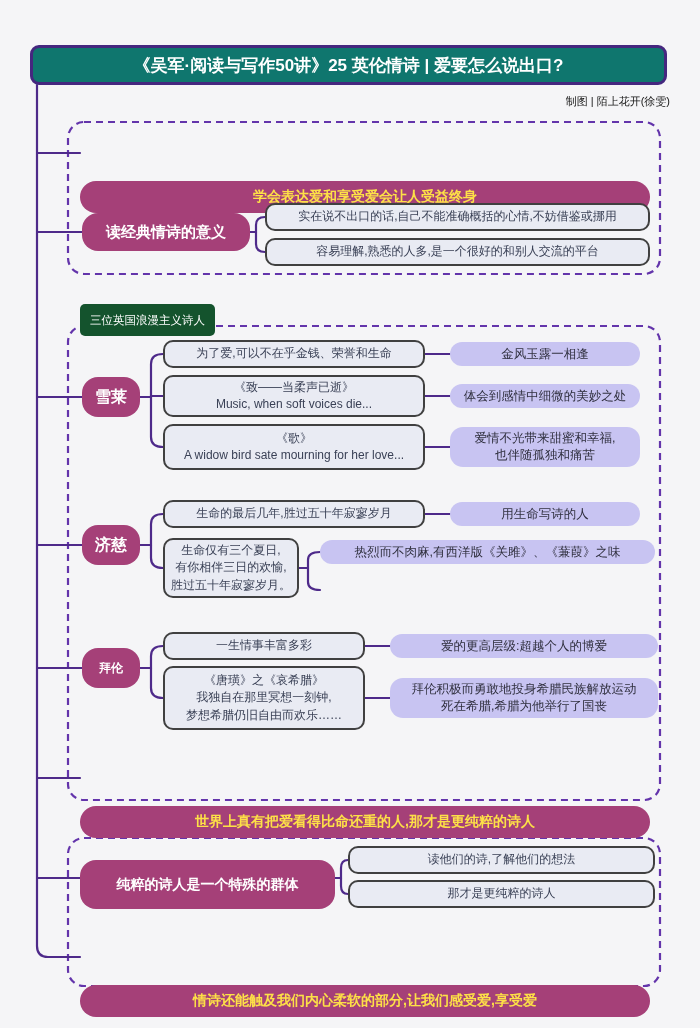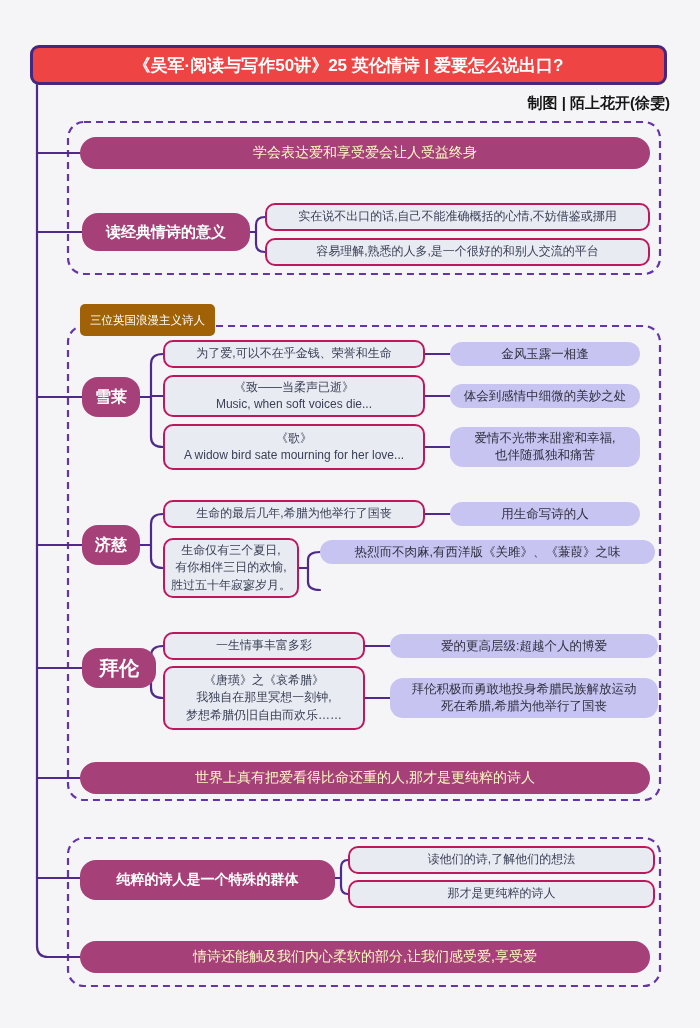--- a/index.html
+++ b/index.html
@@ -1,33 +1,33 @@
 <!DOCTYPE html>
 <html><head>
 <meta charset="utf-8">
 <style>
   html,body{margin:0;padding:0;}
   .page{position:relative;width:700px;height:1028px;background:#f5f5f7;
         font-family:"Liberation Sans","DejaVu Sans",sans-serif;overflow:hidden;}
   .abs{position:absolute;box-sizing:border-box;}
-  .title-banner{background:#ef4444;border:3px solid #45277f;border-radius:9px;color:#fff;
+  .title-banner{background:#0f766e;border:3px solid #45277f;border-radius:9px;color:#fff;
         font-weight:bold;font-size:17px;display:flex;align-items:center;justify-content:center;
         z-index:2;text-align:center;}
-  .credit{font-size:15px;font-weight:bold;color:#151515;z-index:2;margin-left:48px;}
-  .bar{background:#a54078;color:#fef9c3;font-weight:normal;font-size:14px;border-radius:16px;
-        display:flex;align-items:center;justify-content:center;z-index:2;text-align:center;}
+  .credit{font-size:11px;font-weight:normal;color:#151515;z-index:2;margin-left:48px;}
+  .bar{background:#a54078;color:#fde047;font-weight:bold;font-size:14px;border-radius:16px;
+        display:flex;align-items:center;justify-content:center;z-index:2;text-align:center;margin-top:44px;}
   .node{background:#a54078;color:#fff;font-weight:bold;border-radius:16px;display:flex;
         align-items:center;justify-content:center;z-index:2;text-align:center;}
-  .cbox{background:#e9ebf3;border:2px solid #be185d;border-radius:10px;color:#3a4156;
+  .cbox{background:#e9ebf3;border:2px solid #404040;border-radius:10px;color:#3a4156;
         font-size:12px;line-height:1.45;display:flex;align-items:center;justify-content:center;
         text-align:center;white-space:pre-line;z-index:2;padding:1px 4px;}
   .bubble{background:#c8c4f2;border-radius:13px;color:#30303f;font-size:12.5px;line-height:1.35;
         display:flex;align-items:center;justify-content:center;text-align:center;
         white-space:pre-line;z-index:2;padding:1px 6px;}
-  .tag{background:#a16207;color:#fff;font-size:11.5px;border-radius:5px;display:flex;
+  .tag{background:#14532d;color:#fff;font-size:11.5px;border-radius:5px;display:flex;
         align-items:center;padding:16px 10px;z-index:3;}
   svg.lines{position:absolute;left:0;top:0;z-index:1;}
 </style>
 </head>
 <body>
 
 <div class="page">
 
   <svg class="lines" width="700" height="1028" viewBox="0 0 700 1028">
     <g fill="none" stroke="#6334ab" stroke-width="2.2" stroke-dasharray="7 5">
@@ -81,36 +81,36 @@
   <div class="abs cbox" style="left:163px;top:375px;width:262px;height:42px;">《致——当柔声已逝》
 Music, when soft voices die...</div>
   <div class="abs cbox" style="left:163px;top:424px;width:262px;height:46px;">《歌》
 A widow bird sate mourning for her love...</div>
   <div class="abs bubble" style="left:450px;top:342px;width:190px;height:24px;">金风玉露一相逢</div>
   <div class="abs bubble" style="left:450px;top:384px;width:190px;height:24px;">体会到感情中细微的美妙之处</div>
   <div class="abs bubble" style="left:450px;top:427px;width:190px;height:40px;">爱情不光带来甜蜜和幸福,
 也伴随孤独和痛苦</div>
 
   <div class="abs node" style="left:82px;top:525px;width:58px;height:40px;font-size:16px;">济慈</div>
-  <div class="abs cbox" style="left:163px;top:500px;width:262px;height:28px;">生命的最后几年,希腊为他举行了国丧</div>
+  <div class="abs cbox" style="left:163px;top:500px;width:262px;height:28px;">生命的最后几年,胜过五十年寂寥岁月</div>
   <div class="abs bubble" style="left:450px;top:502px;width:190px;height:24px;">用生命写诗的人</div>
   <div class="abs cbox" style="left:163px;top:538px;width:136px;height:60px;">生命仅有三个夏日,
 有你相伴三日的欢愉,
 胜过五十年寂寥岁月。</div>
   <div class="abs bubble" style="left:320px;top:540px;width:335px;height:24px;">热烈而不肉麻,有西洋版《关雎》、《蒹葭》之味</div>
 
-  <div class="abs node" style="left:82px;top:648px;width:74px;height:40px;font-size:20px;">拜伦</div>
+  <div class="abs node" style="left:82px;top:648px;width:58px;height:40px;font-size:12px;">拜伦</div>
   <div class="abs cbox" style="left:163px;top:632px;width:202px;height:28px;">一生情事丰富多彩</div>
   <div class="abs bubble" style="left:390px;top:634px;width:268px;height:24px;">爱的更高层级:超越个人的博爱</div>
   <div class="abs cbox" style="left:163px;top:666px;width:202px;height:64px;">《唐璜》之《哀希腊》
 我独自在那里冥想一刻钟,
 梦想希腊仍旧自由而欢乐……</div>
   <div class="abs bubble" style="left:390px;top:678px;width:268px;height:40px;">拜伦积极而勇敢地投身希腊民族解放运动
 死在希腊,希腊为他举行了国丧</div>
 
   <div class="abs bar" style="left:80px;top:762px;width:570px;height:32px;">世界上真有把爱看得比命还重的人,那才是更纯粹的诗人</div>
 
-  <div class="abs node" style="left:80px;top:860px;width:255px;height:40px;font-size:14px;">纯粹的诗人是一个特殊的群体</div>
+  <div class="abs node" style="left:80px;top:860px;width:255px;height:49px;font-size:14px;">纯粹的诗人是一个特殊的群体</div>
   <div class="abs cbox" style="left:348px;top:846px;width:307px;height:28px;">读他们的诗,了解他们的想法</div>
   <div class="abs cbox" style="left:348px;top:880px;width:307px;height:28px;">那才是更纯粹的诗人</div>
   <div class="abs bar" style="left:80px;top:941px;width:570px;height:32px;">情诗还能触及我们内心柔软的部分,让我们感受爱,享受爱</div>
 
 </div>
 
 </body></html>

